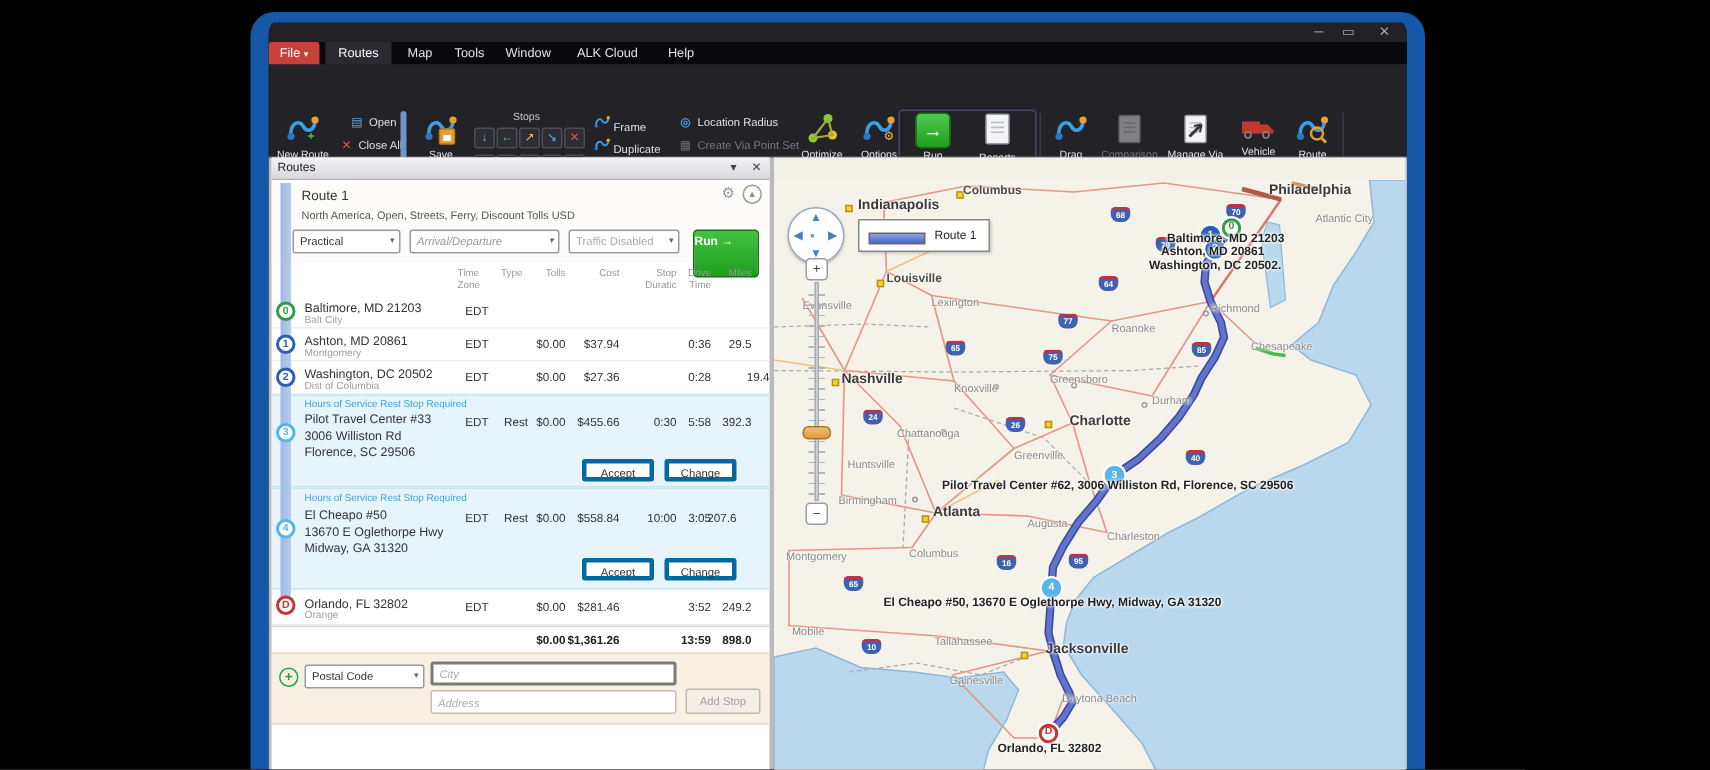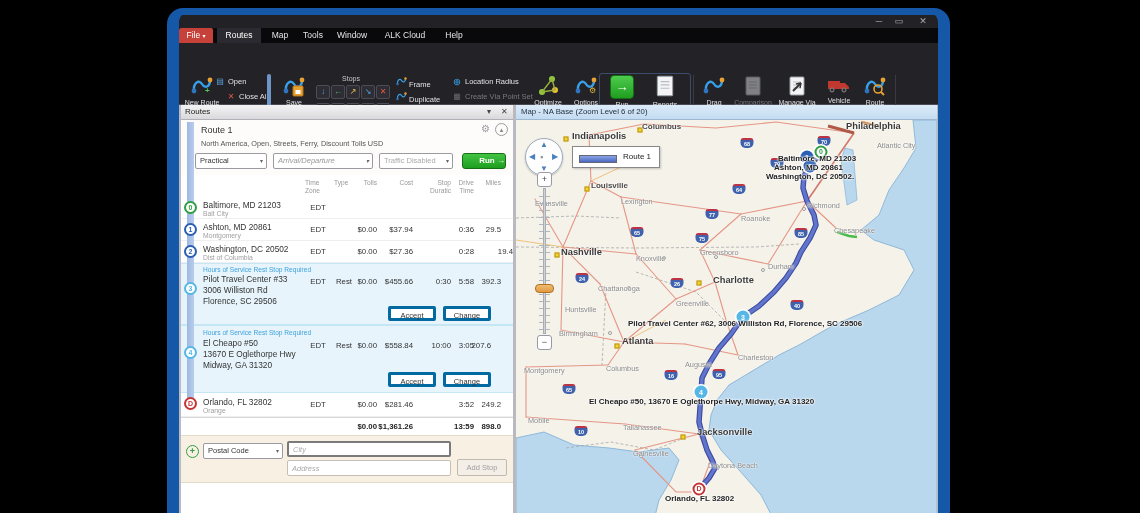--- a/index.html
+++ b/index.html
@@ -55,23 +55,23 @@
     background:linear-gradient(90deg,#9db9e4,#b9cdec); z-index:1; }
   .rc-name { position:absolute; left:20px; top:5px; font-size:9px; color:#333; }
   .rc-sub { position:absolute; left:20px; top:19px; font-size:7.3px; color:#555; }
   .gearbtn { position:absolute; left:300px; top:3px; font-size:10px; color:#9a9aa0; }
   .collapsebtn { position:absolute; left:314px; top:3px; width:13px; height:13px; border:1px solid #9a9aa0;
     border-radius:50%; font-size:7px; color:#888; text-align:center; line-height:11px; }
   .combo { position:absolute; height:16px; background:#fff; border:1px solid #9a9aa0; border-radius:2px;
     font-size:7.5px; color:#333; line-height:14px; padding-left:4px; }
   .combo .car { position:absolute; right:3px; top:0; font-size:6px; color:#666; }
   .combo.ghost { color:#999; font-style:italic; }
-  .runbtn-sm { position:absolute; left:281px; top:33px; width:44px; height:16px;
+  .runbtn-sm { position:absolute; left:281px; top:33px; width:44px; height:32px;
     background:linear-gradient(#43c343,#1e9e1e); border:1px solid #157015; border-radius:3px;
-    color:#fff; font-weight:bold; font-size:8px; text-align:right; line-height:14px; }
+    color:#fff; font-weight:bold; font-size:8px; text-align:left; line-height:14px; }
 
   .th { position:absolute; font-size:6.6px; color:#999; line-height:7.5px; }
   .num { position:absolute; font-size:7.8px; color:#333; text-align:right; }
   .cen { position:absolute; font-size:7.8px; color:#333; text-align:center; }
   .stop-row { position:absolute; left:0; width:332px; border-bottom:1px solid #efefef; }
   .stop-row.rest { background:#e7f4fb; border-top:1px solid #c4e6f5; border-bottom:1px solid #c4e6f5; }
   .sname { position:absolute; left:22px; font-size:8.3px; color:#333; white-space:nowrap; }
   .ssub { position:absolute; left:22px; font-size:6.8px; color:#a0a0a0; white-space:nowrap; }
   .hos { position:absolute; left:22px; font-size:6.6px; color:#41a3dd; white-space:nowrap; }
   .mk { position:absolute; left:3px; width:13px; height:13px; border-radius:50%; background:#fff;
@@ -192,21 +192,21 @@
 
   <div id="ribbon">
 
     <div class="rbtn-big" style="left:4px;top:32px;width:38px">
       <svg width="22" height="22" viewBox="0 0 22 22">
               <use href="#sq"></use>
             </svg>
       <span class="badge" style="left:22px;top:12px;color:#4ec94e;font-weight:bold">+</span>
       <div>New Route</div>
     </div>
-    <div class="rrow" style="left:35px;top:33px"><span class="ricon" style="color:#5aa8e8">▤</span><span>Open</span></div>
+    <div class="rrow" style="left:53px;top:33px"><span class="ricon" style="color:#5aa8e8">▤</span><span>Open</span></div>
     <div class="rrow" style="left:46px;top:48px"><span class="ricon" style="color:#e05848">✕</span><span>Close All</span></div>
     <div class="rrow" style="left:46px;top:63px"><span class="ricon" style="color:#e8b838">⚙</span><span>Defaults</span></div>
     <div class="rlabel" style="left:10px;top:76px;width:60px">General</div>
 
     <div class="bluestrip"></div>
 
     <div class="rbtn-big" style="left:100px;top:32px;width:30px">
       <svg width="22" height="22" viewBox="0 0 22 22">
               <use href="#sq"></use>
               <rect x="10" y="11" width="10" height="10" rx="1" fill="#e8a030" stroke="#b87818"></rect>
@@ -425,23 +425,20 @@
       <div id="addstop">
         <span class="addplus">+</span>
         <div class="combo" style="left:22px;top:7px;width:80px"><span>Postal Code</span><span class="car">▾</span></div>
         <input class="tinput" style="left: 106px; top: 24px; width: 164px;" placeholder="Address">
         <input class="tinput focused" style="left: 106px; top: 5px; width: 164px;" placeholder="City">
         <span class="addstop-btn">Add Stop</span>
       </div>
     </div>
 
     <div id="map-panel">
-      <div id="map-header">
-        <span class="t">Map - NA Base (Zoom Level 6 of 20)</span>
-      </div>
       <div id="map-body">
         <svg id="map-svg" width="421" height="400" viewBox="0 0 421 400">
           <rect x="0" y="0" width="421" height="400" fill="#f5f2ea"></rect>
 
           <polygon points="397,0 400,28 388,48 373,70 363,95 345,110 358,120 388,130 398,150 383,175 353,190 318,205 283,225 263,235 238,250 213,265 201,280 195,295 193,310 205,330 223,350 245,375 258,400 421,400 421,0" fill="#b9d8ee" stroke="#8fb8d8" stroke-width="1"></polygon>
 
           <polygon points="329,28 337,30 341,80 331,85 325,40" fill="#b9d8ee" stroke="#8fb8d8" stroke-width="0.8"></polygon>
 
           <polygon points="0,318 28,312 58,325 93,328 123,332 153,328 163,340 155,360 143,380 138,400 0,400" fill="#b9d8ee" stroke="#8fb8d8" stroke-width="1"></polygon>
 
@@ -552,21 +549,21 @@
                 <span class="mlabel big" style="left: 45px; top: 127px;">Nashville</span>
                 <span class="mlabel" style="left: 120px; top: 134px;">Knoxville</span>
                 <span class="mlabel" style="left: 184px; top: 128px;">Greensboro</span>
                 <span class="mlabel" style="left: 252px; top: 142px;">Durham</span>
                 <span class="mlabel big" style="left: 197px; top: 155px;">Charlotte</span>
                 <span class="mlabel" style="left: 82px; top: 164px;">Chattanooga</span>
                 <span class="mlabel" style="left: 160px; top: 179px;">Greenville</span>
                 <span class="mlabel" style="left: 49px; top: 185px;">Huntsville</span>
                 <span class="mlabel" style="left: 43px; top: 209px;">Birmingham</span>
                 <span class="mlabel big" style="left: 106px; top: 216px;">Atlanta</span>
-                <span class="mlabel" style="left: 169px; top: 240px;">Augusta</span>
+                <span class="mlabel" style="left: 169px; top: 224px;">Augusta</span>
                 <span class="mlabel" style="left: 222px; top: 233px;">Charleston</span>
                 <span class="mlabel" style="left: 8px; top: 246px;">Montgomery</span>
                 <span class="mlabel" style="left: 90px; top: 244px;">Columbus</span>
                 <span class="mlabel" style="left: 12px; top: 296px;">Mobile</span>
                 <span class="mlabel" style="left: 107px; top: 303px;">Tallahassee</span>
                 <span class="mlabel big" style="left: 181px; top: 307px;">Jacksonville</span>
                 <span class="mlabel" style="left: 117px; top: 329px;">Gainesville</span>
                 <span class="mlabel" style="left: 192px; top: 341px;">Daytona Beach</span>
               </div>
         <div>

